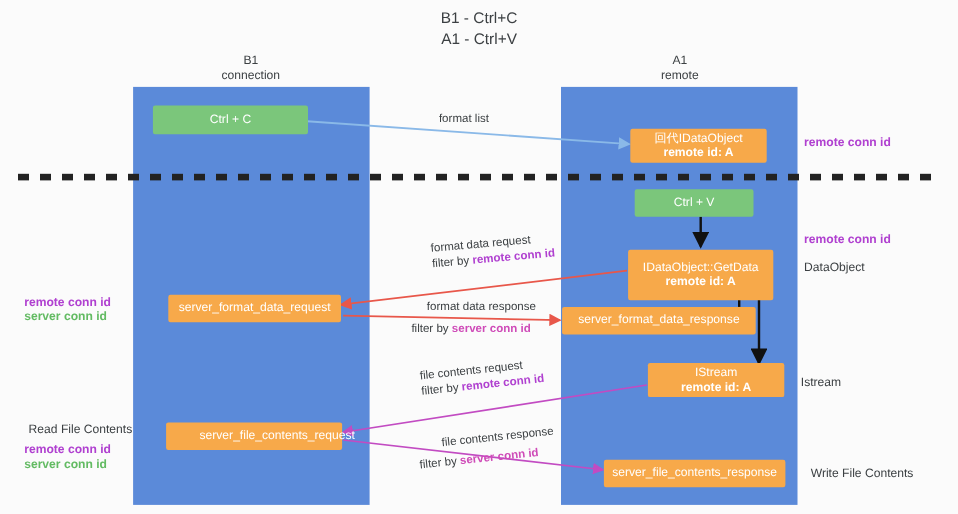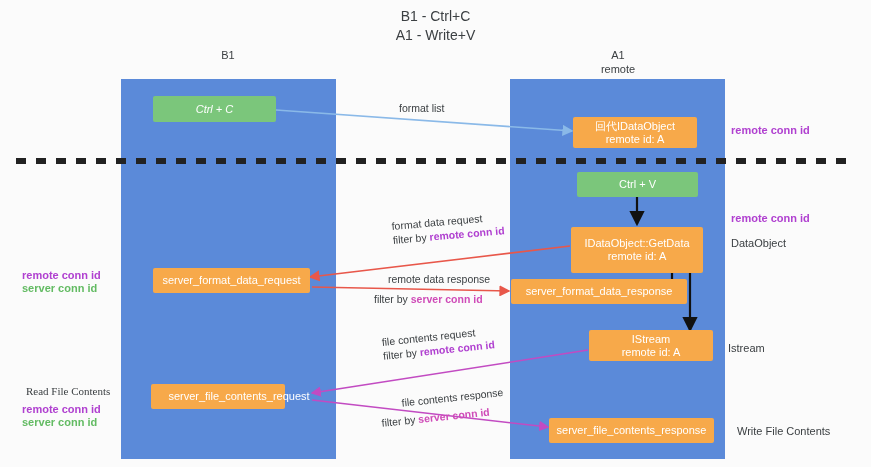--- a/index.html
+++ b/index.html
@@ -69,21 +69,21 @@
     line-height: 13px;
     display: flex;
     flex-direction: column;
     align-items: center;
     justify-content: center;
     text-align: center;
     padding: 2px 4px;
   }
   .node.green  { background: #7bc67b; }
   .node.orange { background: #f7a94a; }
-  .node .sub { display: block; }
+  .node .sub { display: block; font-weight: bold; }
 
   
   .lbl {
     position: absolute;
     font-size: 11px;
     line-height: 14px;
     color: #3c4043;
     white-space: nowrap;
   }
   .lbl.purple { color: #b040d0; font-weight: bold; }
@@ -106,25 +106,26 @@
     pointer-events: none;
   }
 </style>
 </head>
 <body>
 
 <div id="canvas">
 
   <div class="title">
     <div>B1 - Ctrl+C</div>
-    <div>A1 - Write+V</div>
+    <div>A1 - Ctrl+V</div>
   </div>
 
   <div class="col-head" style="left:123px; top:48px;">
     <span class="l1">B1</span>
+    <span class="l2">connection</span>
   </div>
   <div class="col-head" style="left:513px; top:48px;">
     <span class="l1">A1</span>
     <span class="l2">remote</span>
   </div>
 
   <div class="lane" id="lane-b1"></div>
   <div class="lane" id="lane-a1"></div>
 
   <svg class="wires" viewBox="0 0 871 467">
@@ -155,30 +156,30 @@
 
     <line x1="690" y1="258" x2="690" y2="330" stroke="#111111" stroke-width="2.2" marker-end="url(#ah-black)"></line>
 
     <line x1="588" y1="350" x2="312" y2="393" stroke="#c24bc2" stroke-width="1.5" marker-end="url(#ah-magenta)"></line>
 
     <line x1="312" y1="400" x2="548" y2="427" stroke="#c24bc2" stroke-width="1.5" marker-end="url(#ah-magenta)"></line>
 
     <line x1="712" y1="345" x2="716" y2="345" stroke="#f7a94a" stroke-width="0"></line>
   </svg>
 
-  <div class="node green" style="left:153px; top:96px; width:123px; height:26px;font-style:italic;">
+  <div class="node green" style="left:139px; top:96px; width:141px; height:26px;">
     <span>Ctrl + C</span>
   </div>
 
   <div class="node orange" style="left:573px; top:117px; width:124px; height:31px;">
     <span>回代IDataObject</span>
     <span class="sub">remote id: A</span>
   </div>
 
-  <div class="node green" style="left:577px; top:172px; width:121px; height:25px;">
+  <div class="node green" style="left:577px; top:172px; width:108px; height:25px;">
     <span>Ctrl + V</span>
   </div>
 
   <div class="node orange" style="left:571px; top:227px; width:132px; height:46px;">
     <span>IDataObject::GetData</span>
     <span class="sub">remote id: A</span>
   </div>
 
   <div class="node orange" style="left:153px; top:268px; width:157px; height:25px;">
     <span>server_format_data_request</span>
@@ -186,21 +187,21 @@
 
   <div class="node orange" style="left:511px; top:279px; width:176px; height:25px;">
     <span>server_format_data_response</span>
   </div>
 
   <div class="node orange" style="left:589px; top:330px; width:124px; height:31px;">
     <span>IStream</span>
     <span class="sub">remote id: A</span>
   </div>
 
-  <div class="node orange" style="left:151px; top:384px; width:134px; height:25px;padding-left:46px;">
+  <div class="node orange" style="left:151px; top:384px; width:160px; height:25px;padding-left:46px;">
     <span>server_file_contents_request</span>
   </div>
 
   <div class="node orange" style="left:549px; top:418px; width:165px; height:25px;">
     <span>server_file_contents_response</span>
   </div>
 
   <div class="divider"></div>
 
   <div class="edge-lbl" style="left:399px; top:101px;">
@@ -208,21 +209,21 @@
   </div>
 
   <div class="edge-lbl" style="left:391px; top:219px; transform:rotate(-5deg); transform-origin:left top;">
     <div>format data request</div>
     <div>
       <span>filter by </span><span class="hl-purple">remote conn id</span>
     </div>
   </div>
 
   <div class="edge-lbl" style="left:388px; top:272px;">
-    <div>remote data response</div>
+    <div>format data response</div>
     <div style="margin-top:6px; margin-left:-14px;">
       <span>filter by </span><span class="hl-magenta">server conn id</span>
     </div>
   </div>
 
   <div class="edge-lbl" style="left:381px; top:335px; transform:rotate(-6deg); transform-origin:left top;">
     <div>file contents request</div>
     <div>
       <span>filter by </span><span class="hl-purple">remote conn id</span>
     </div>
@@ -237,17 +238,17 @@
 
   <div class="lbl purple" style="left:731px; top:123px;">remote conn id</div>
   <div class="lbl purple" style="left:731px; top:211px;">remote conn id</div>
   <div class="lbl" style="left:731px; top:236px;">DataObject</div>
   <div class="lbl" style="left:728px; top:341px;">Istream</div>
   <div class="lbl" style="left:737px; top:424px;">Write File Contents</div>
 
   <div class="lbl purple" style="left:22px; top:268px;">remote conn id</div>
   <div class="lbl green" style="left:22px; top:281px;">server conn id</div>
 
-  <div class="lbl" style="left:26px; top:384px;font-family:Liberation Serif, serif;">Read File Contents</div>
+  <div class="lbl" style="left:26px; top:384px;">Read File Contents</div>
   <div class="lbl purple" style="left:22px; top:402px;">remote conn id</div>
   <div class="lbl green" style="left:22px; top:415px;">server conn id</div>
 
 </div>
 
 </body></html>

